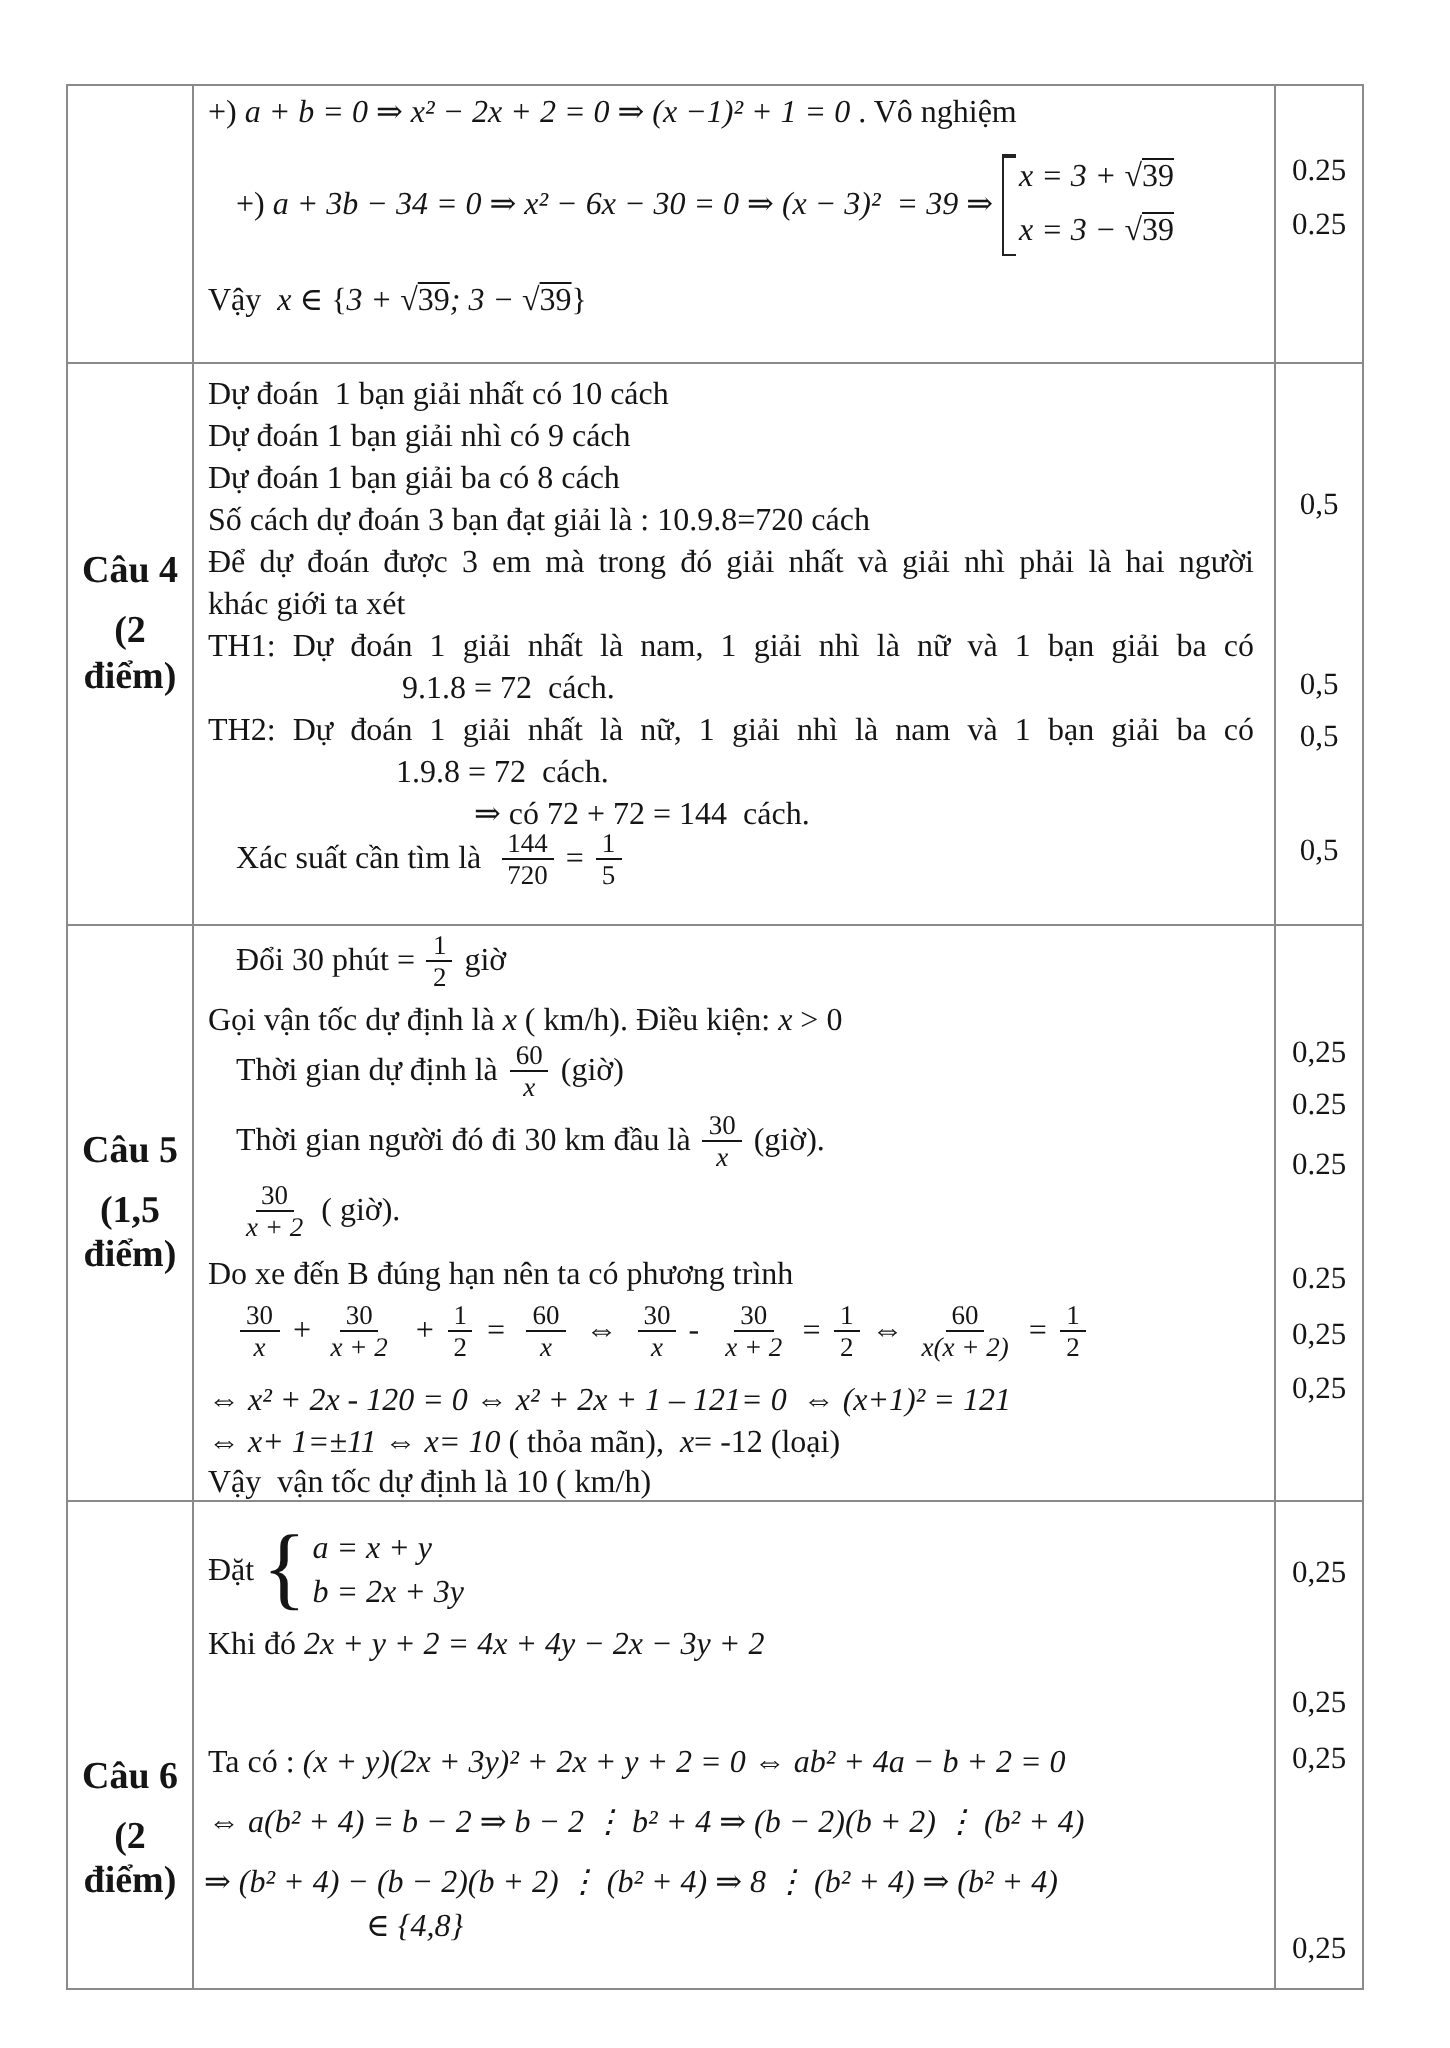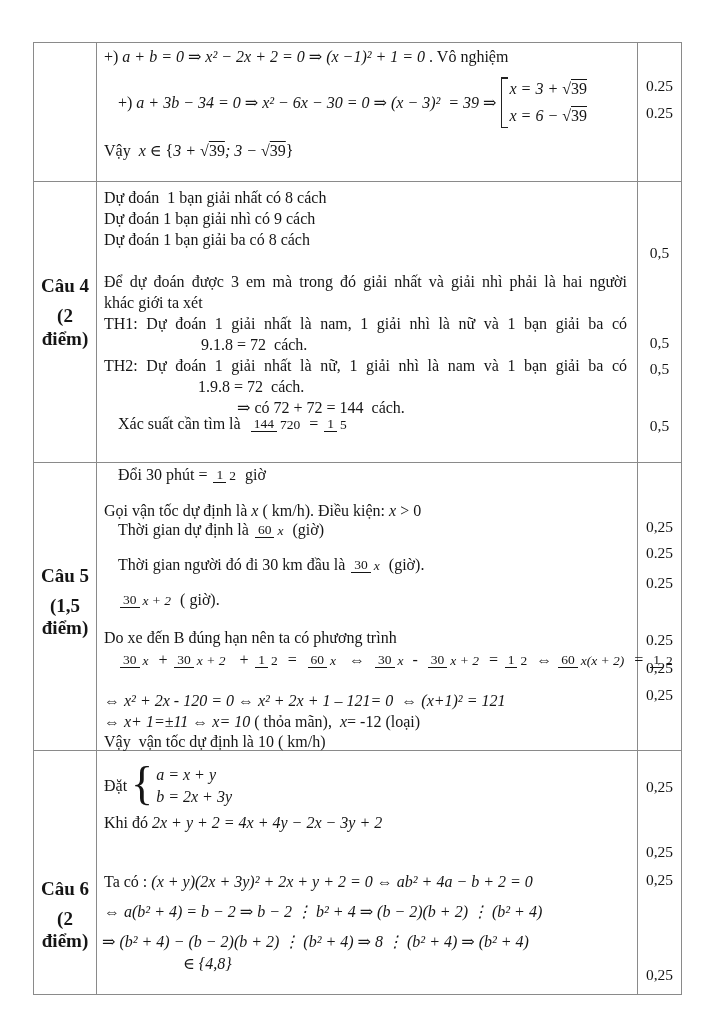--- a/index.html
+++ b/index.html
@@ -15,21 +15,21 @@
 
   .lab { position:absolute; left:0; right:0; text-align:center; font-weight:bold;
     font-size:19px; line-height:20px; }
 
   .ln { position:absolute; left:7px; font-size:16px; line-height:20px; white-space:pre; }
   .ln.just { right:10px; white-space:normal; text-align:justify; text-align-last:justify; }
   .ln.flexline { display:flex; align-items:center;margin-left:14px; }
   .ln span { white-space:pre; }
   .m { font-style:italic; }
 
-  .frac { display:inline-flex; flex-direction:row; align-items:center;
+  .frac { display:inline-flex; flex-direction:column; align-items:center;
     vertical-align:middle; font-size:13.5px; line-height:15px; margin:0 2px; }
   .frac .num { border-bottom:1px solid #151515; padding:0 3px; }
   .frac .den { padding:0 3px; }
 
   .sqrt { white-space:pre; }
   .rad { text-decoration:overline; }
 
   .cases { display:inline-flex; flex-direction:column; gap:7px; position:relative;
     border-left:1.5px solid #222; padding:2px 0 2px 8px; margin-left:4px; }
   .cases::before, .cases::after { content:""; position:absolute; left:0; width:6px; height:1.5px; background:#222; }
@@ -48,39 +48,40 @@
 <div class="page">
   <div class="tbl">
 
     <div class="cell"></div>
     <div class="cell">
       <div class="ln" style="top:4px"><span>+) </span><span class="m">a + b = 0 ⇒ x² − 2x + 2 = 0 ⇒ (x −1)² + 1 = 0</span><span> . Vô nghiệm</span></div>
       <div class="ln flexline" style="top:34px">
         <span><span>+) </span><span class="m">a + 3b − 34 = 0 ⇒ x² − 6x − 30 = 0 ⇒ (x − 3)²  = 39 ⇒</span></span>
         <span class="cases">
           <span class="caseline"><span class="m">x = 3 + </span><span class="sqrt">√<span class="rad">39</span></span></span>
-          <span class="caseline"><span class="m">x = 6 − </span><span class="sqrt">√<span class="rad">39</span></span></span>
+          <span class="caseline"><span class="m">x = 3 − </span><span class="sqrt">√<span class="rad">39</span></span></span>
         </span>
       </div>
       <div class="ln" style="top:98px"><span>Vậy  </span><span class="m">x ∈ </span><span>{</span><span class="m">3 + </span><span class="sqrt">√<span class="rad">39</span></span><span class="m">; 3 − </span><span class="sqrt">√<span class="rad">39</span></span><span>}</span></div>
     </div>
     <div class="cell lastcol">
       <div class="score" style="top:33px">0.25</div>
       <div class="score" style="top:60px">0.25</div>
     </div>
 
     <div class="cell">
       <div class="lab" style="top:94px">Câu 4</div>
       <div class="lab" style="top:124px">(2</div>
       <div class="lab" style="top:147px">điểm)</div>
     </div>
     <div class="cell">
-      <div class="ln" style="top:6px">Dự đoán  1 bạn giải nhất có 8 cách</div>
+      <div class="ln" style="top:6px">Dự đoán  1 bạn giải nhất có 10 cách</div>
       <div class="ln" style="top:27px">Dự đoán 1 bạn giải nhì có 9 cách</div>
       <div class="ln" style="top:48px">Dự đoán 1 bạn giải ba có 8 cách</div>
+      <div class="ln" style="top:69px">Số cách dự đoán 3 bạn đạt giải là : 10.9.8=720 cách</div>
       <div class="ln just" style="top:90px">Để dự đoán được 3 em  mà trong đó giải nhất và giải nhì phải là hai người</div>
       <div class="ln" style="top:111px">khác giới ta xét</div>
       <div class="ln just" style="top:132px">TH1: Dự đoán 1 giải nhất là nam, 1 giải nhì  là nữ và 1 bạn giải ba  có</div>
       <div class="ln" style="top:153px; left:104px">9.1.8 = 72  cách.</div>
       <div class="ln just" style="top:174px">TH2: Dự đoán 1 giải nhất là nữ, 1 giải nhì  là nam và 1 bạn giải ba  có</div>
       <div class="ln" style="top:195px; left:101px">1.9.8 = 72  cách.</div>
       <div class="ln" style="top:216px; left:140px">⇒ có 72 + 72 = 144  cách.</div>
       <div class="ln flexline" style="top:232px"><span>Xác suất cần tìm là  </span><span class="frac"><span class="num">144</span><span class="den">720</span></span><span> = </span><span class="frac"><span class="num">1</span><span class="den">5</span></span></div>
     </div>
     <div class="cell lastcol">

